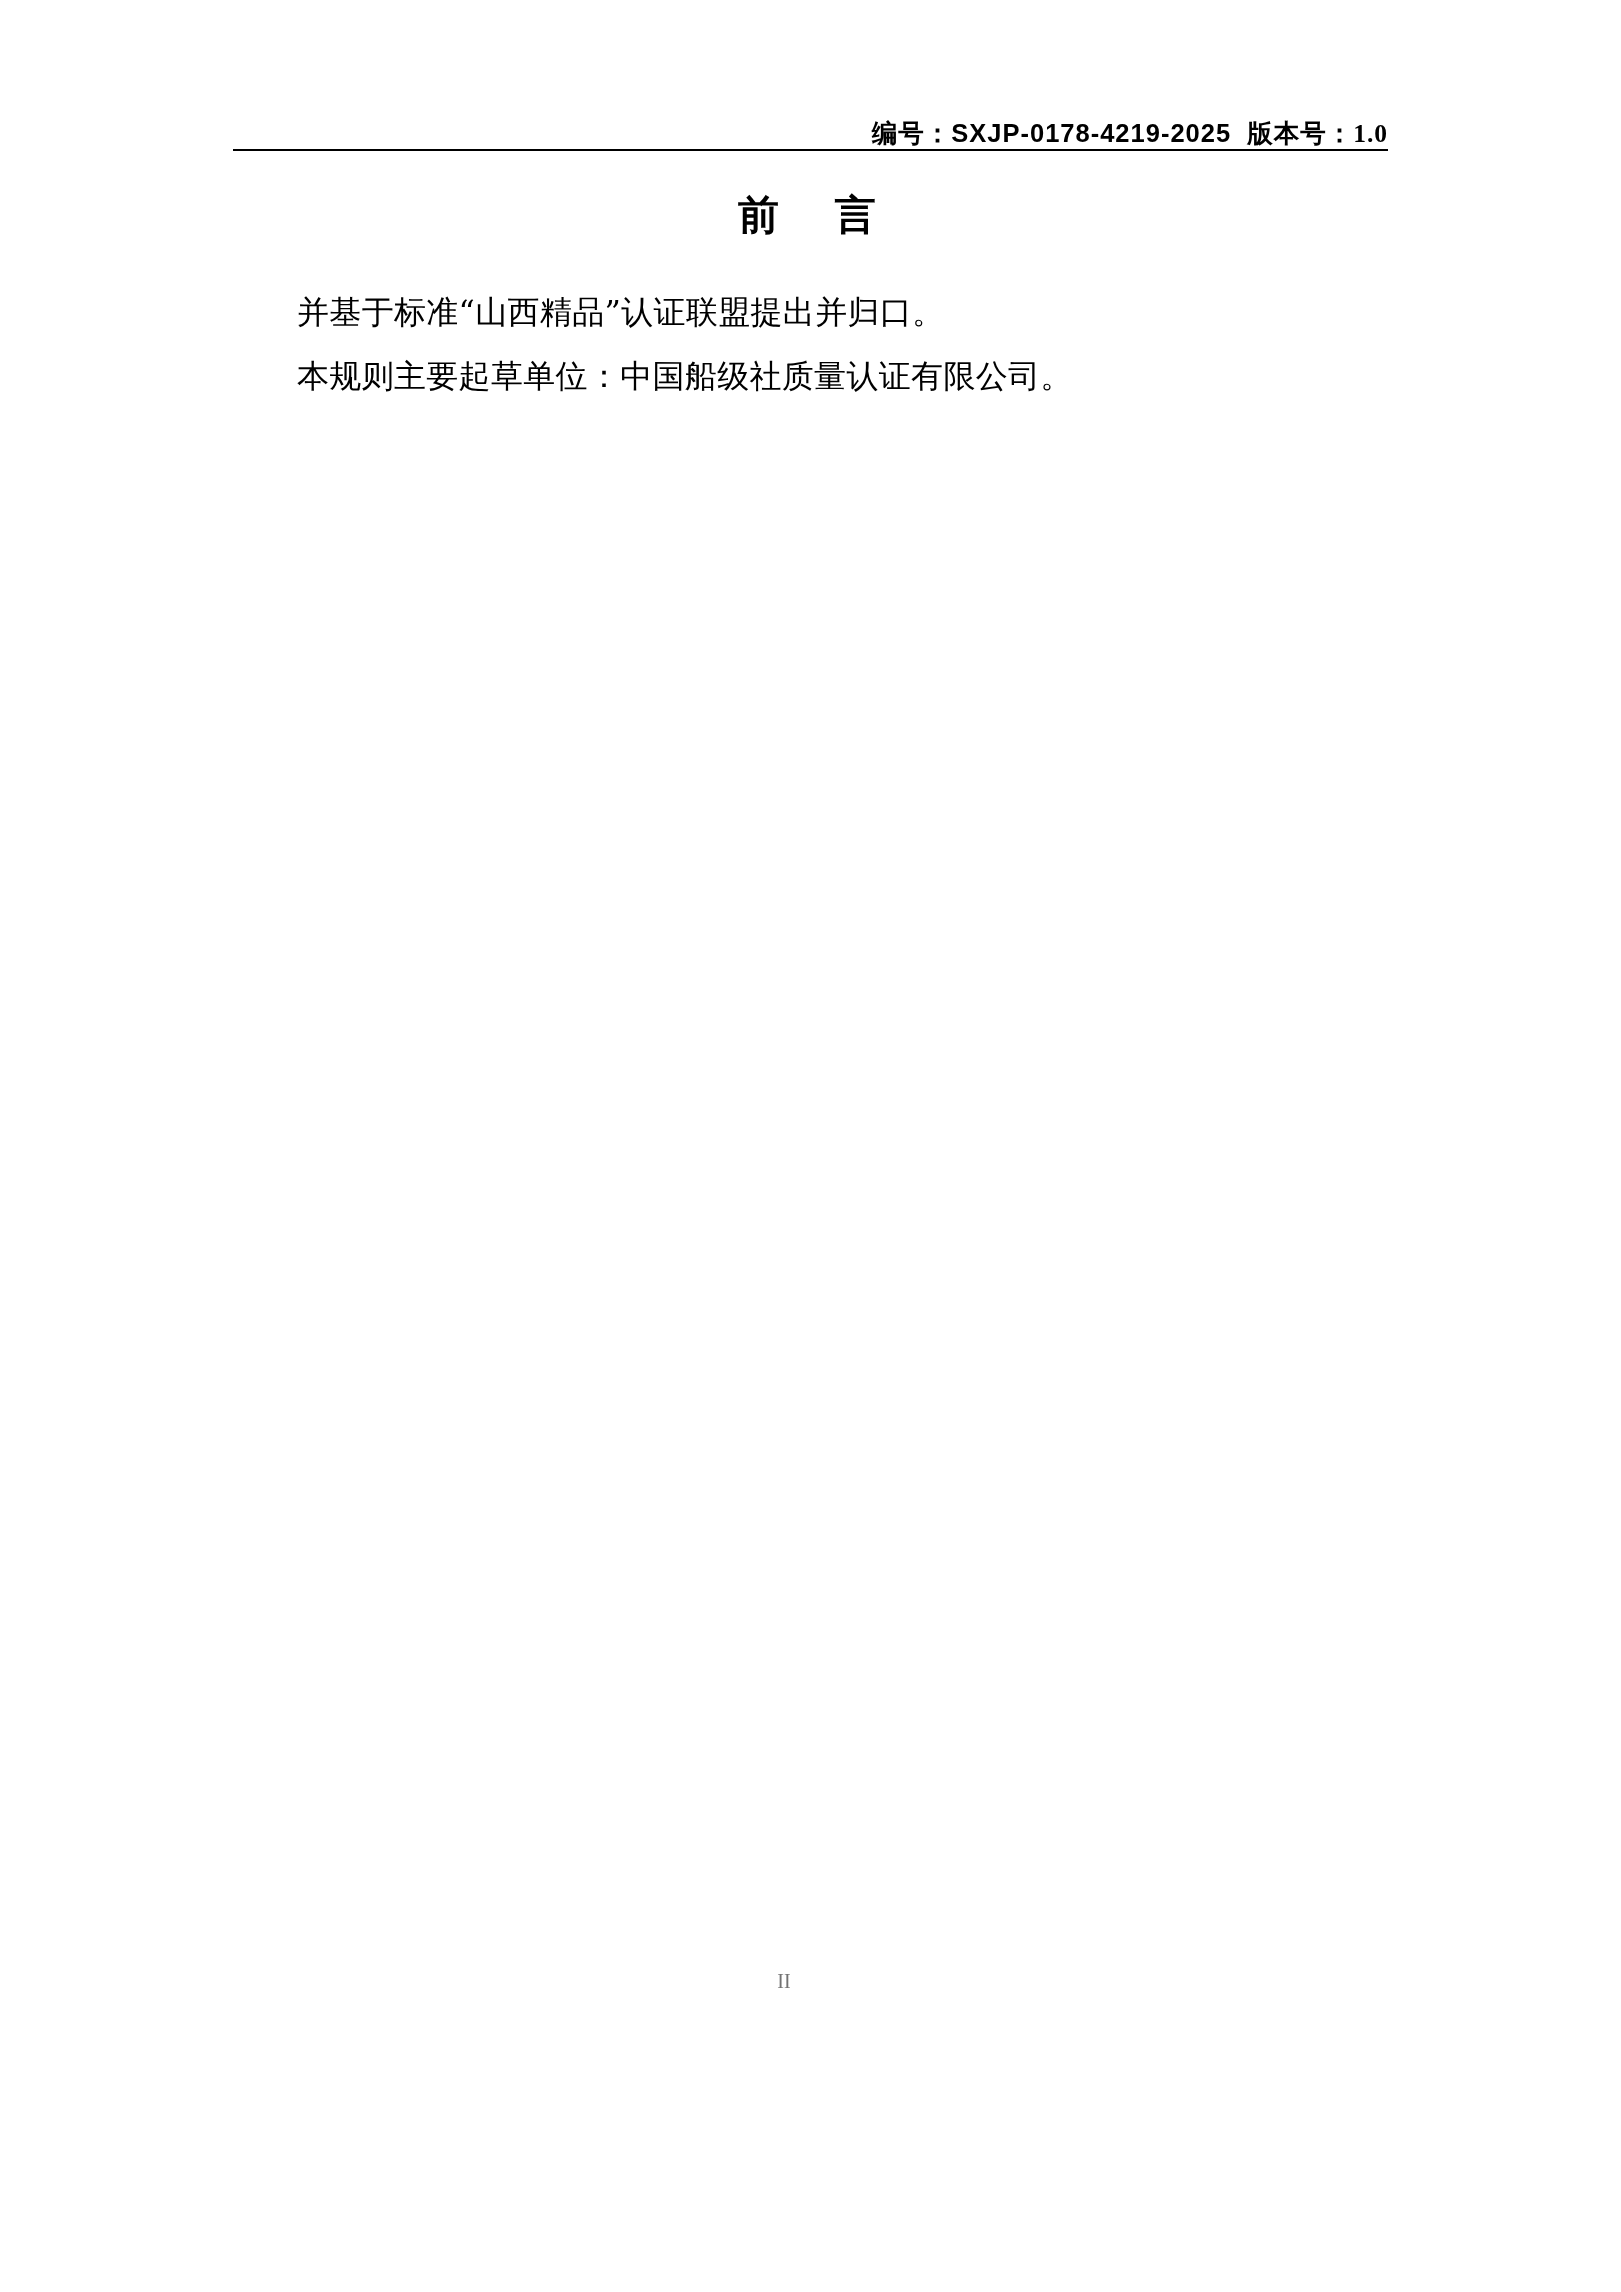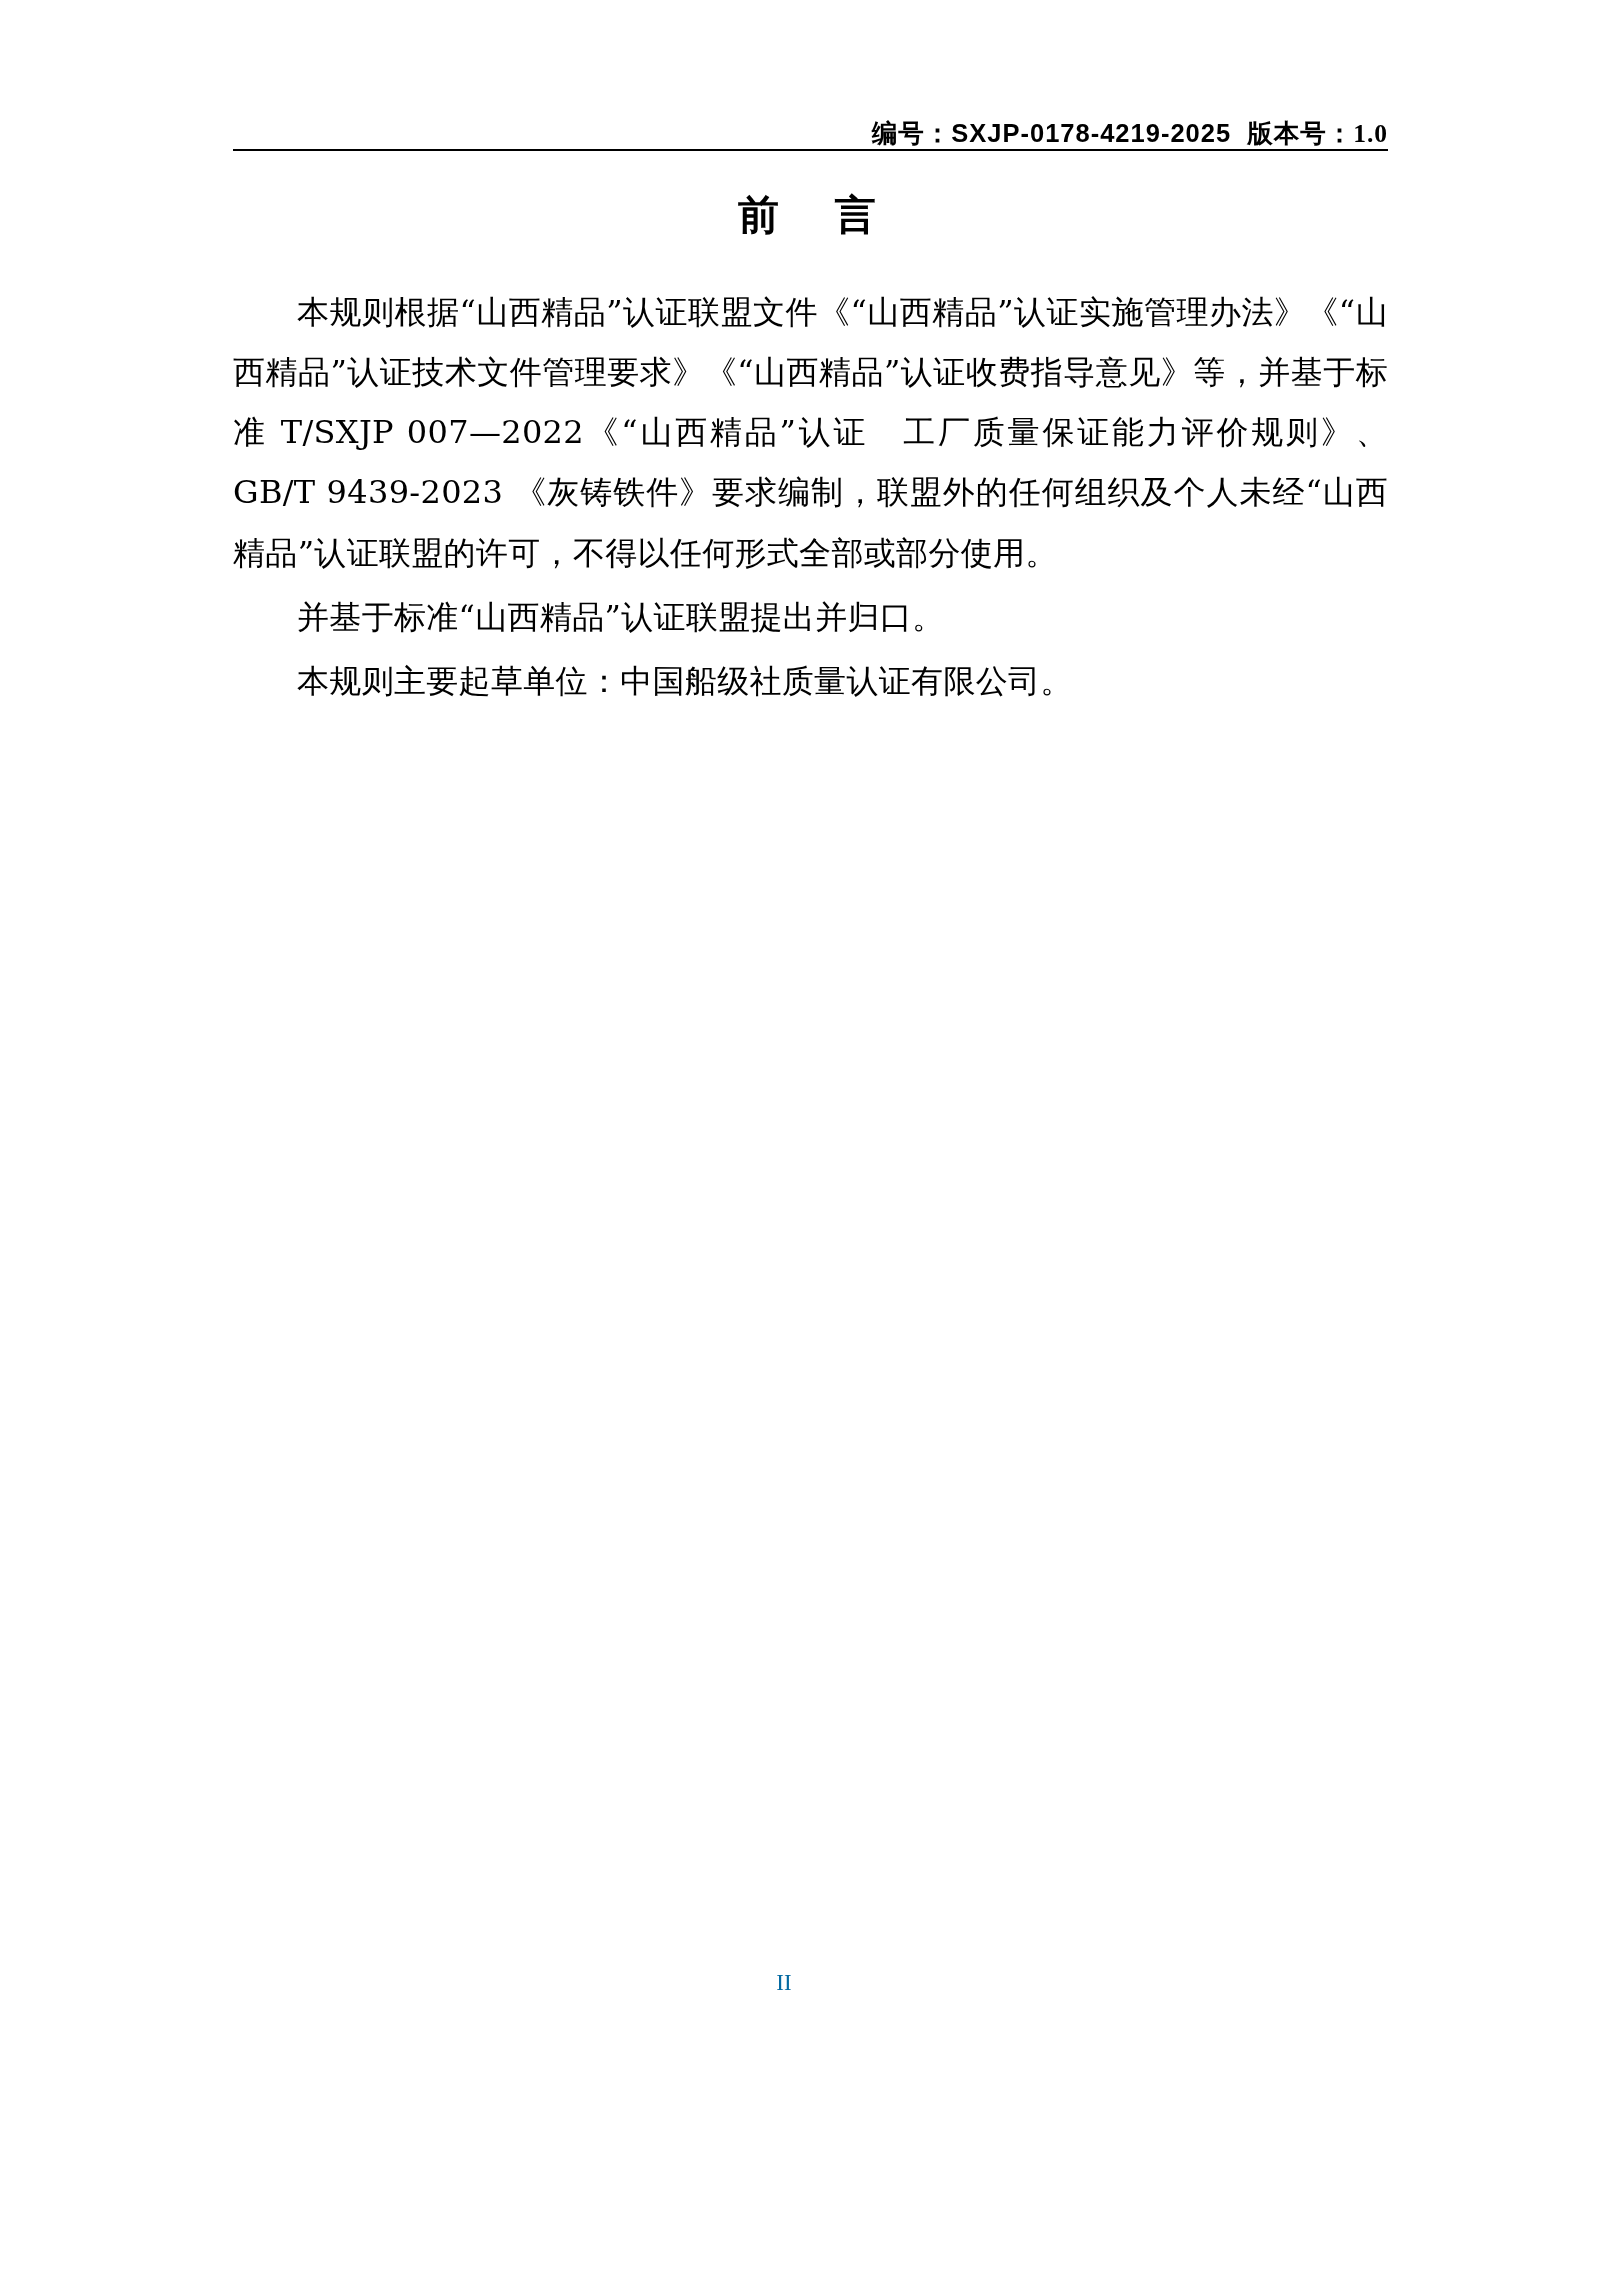--- a/index.html
+++ b/index.html
@@ -90,39 +90,38 @@
     margin-top: 3.9px;
   }
 
   
   .page-number {
     position: absolute;
     left: 0;
     top: 1970px;
     width: 1568px;
     text-align: center;
-    font-size: 23px;
+    font-size: 20px;
     font-family: "Liberation Serif", "DejaVu Serif", serif;
-    color: #0369a1;
+    color: #737373;
   }
 </style>
 </head>
 <body>
 
 <div class="page">
 
   <div class="header">
     <span class="doc-no">编号：SXJP-0178-4219-2025</span><span class="ver">版本号：1.0</span>
   </div>
   <div class="header-rule"></div>
 
   <div class="doc-title">前　言</div>
 
   <div class="body">
-    <p class="para first">本规则根据“山西精品”认证联盟文件《“山西精品”认证实施管理办法》《“山西精品”认证技术文件管理要求》《“山西精品”认证收费指导意见》等，并基于标准 T/SXJP 007—2022《“山西精品”认证　工厂质量保证能力评价规则》、GB/T 9439-2023 《灰铸铁件》要求编制，联盟外的任何组织及个人未经“山西精品”认证联盟的许可，不得以任何形式全部或部分使用。</p>
     <p class="para">并基于标准“山西精品”认证联盟提出并归口。</p>
     <p class="para">本规则主要起草单位：中国船级社质量认证有限公司。</p>
   </div>
 
   <div class="page-number">II</div>
 
 </div>
 
 
 </body></html>

